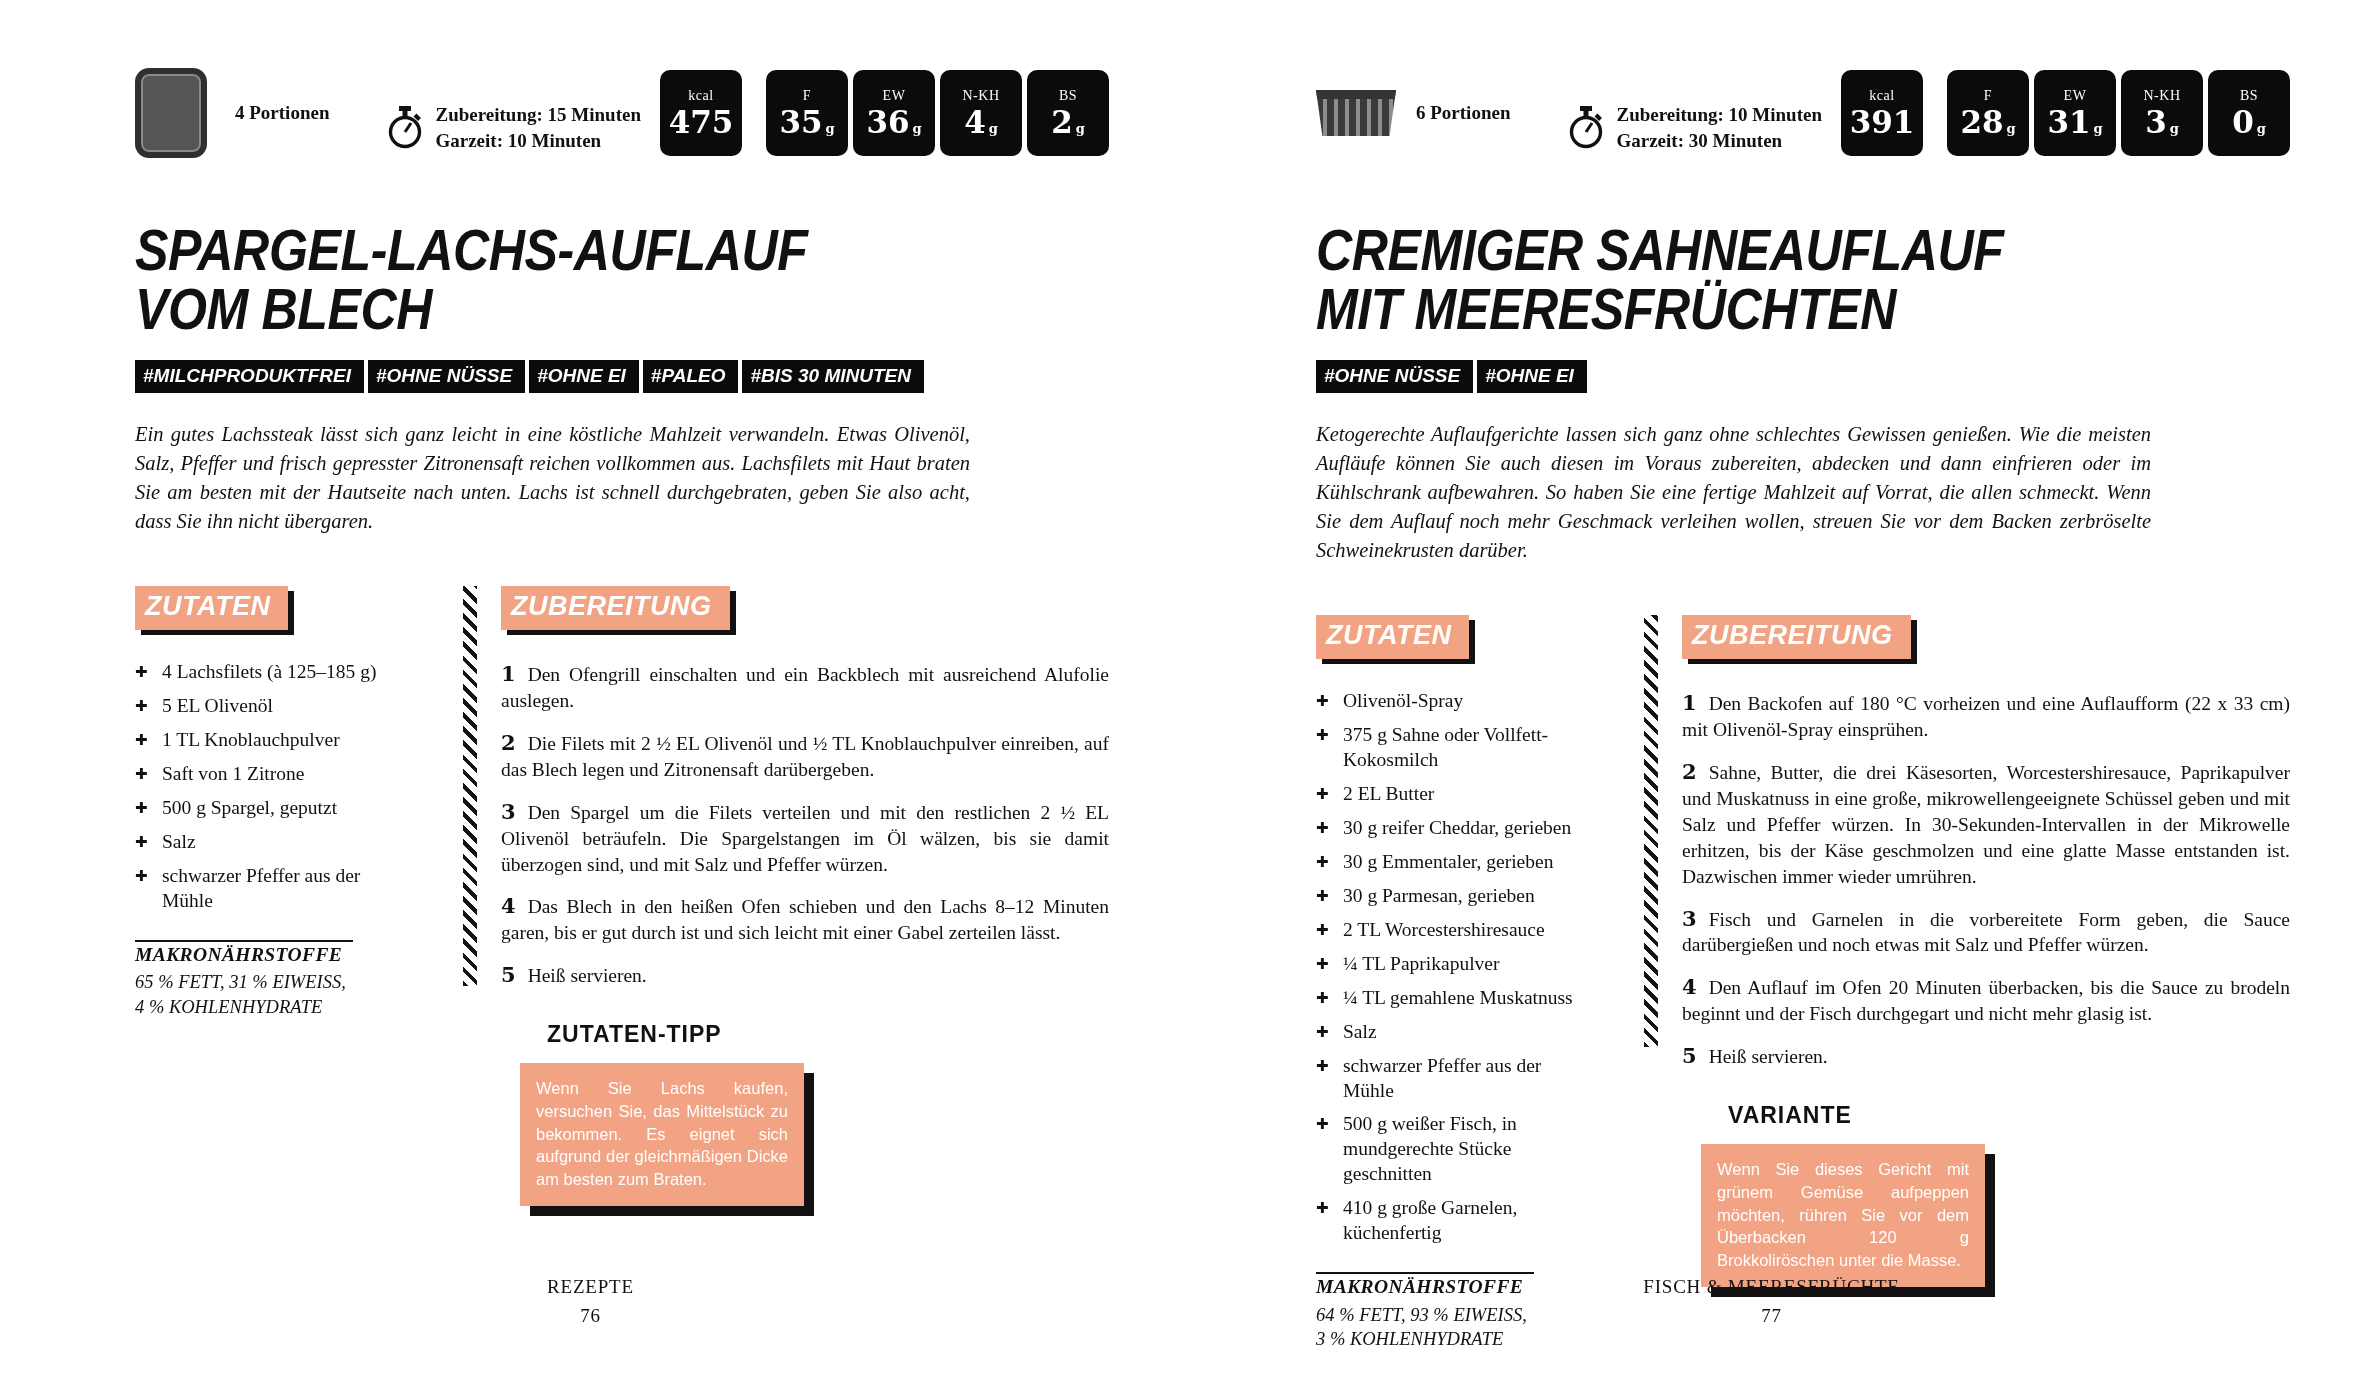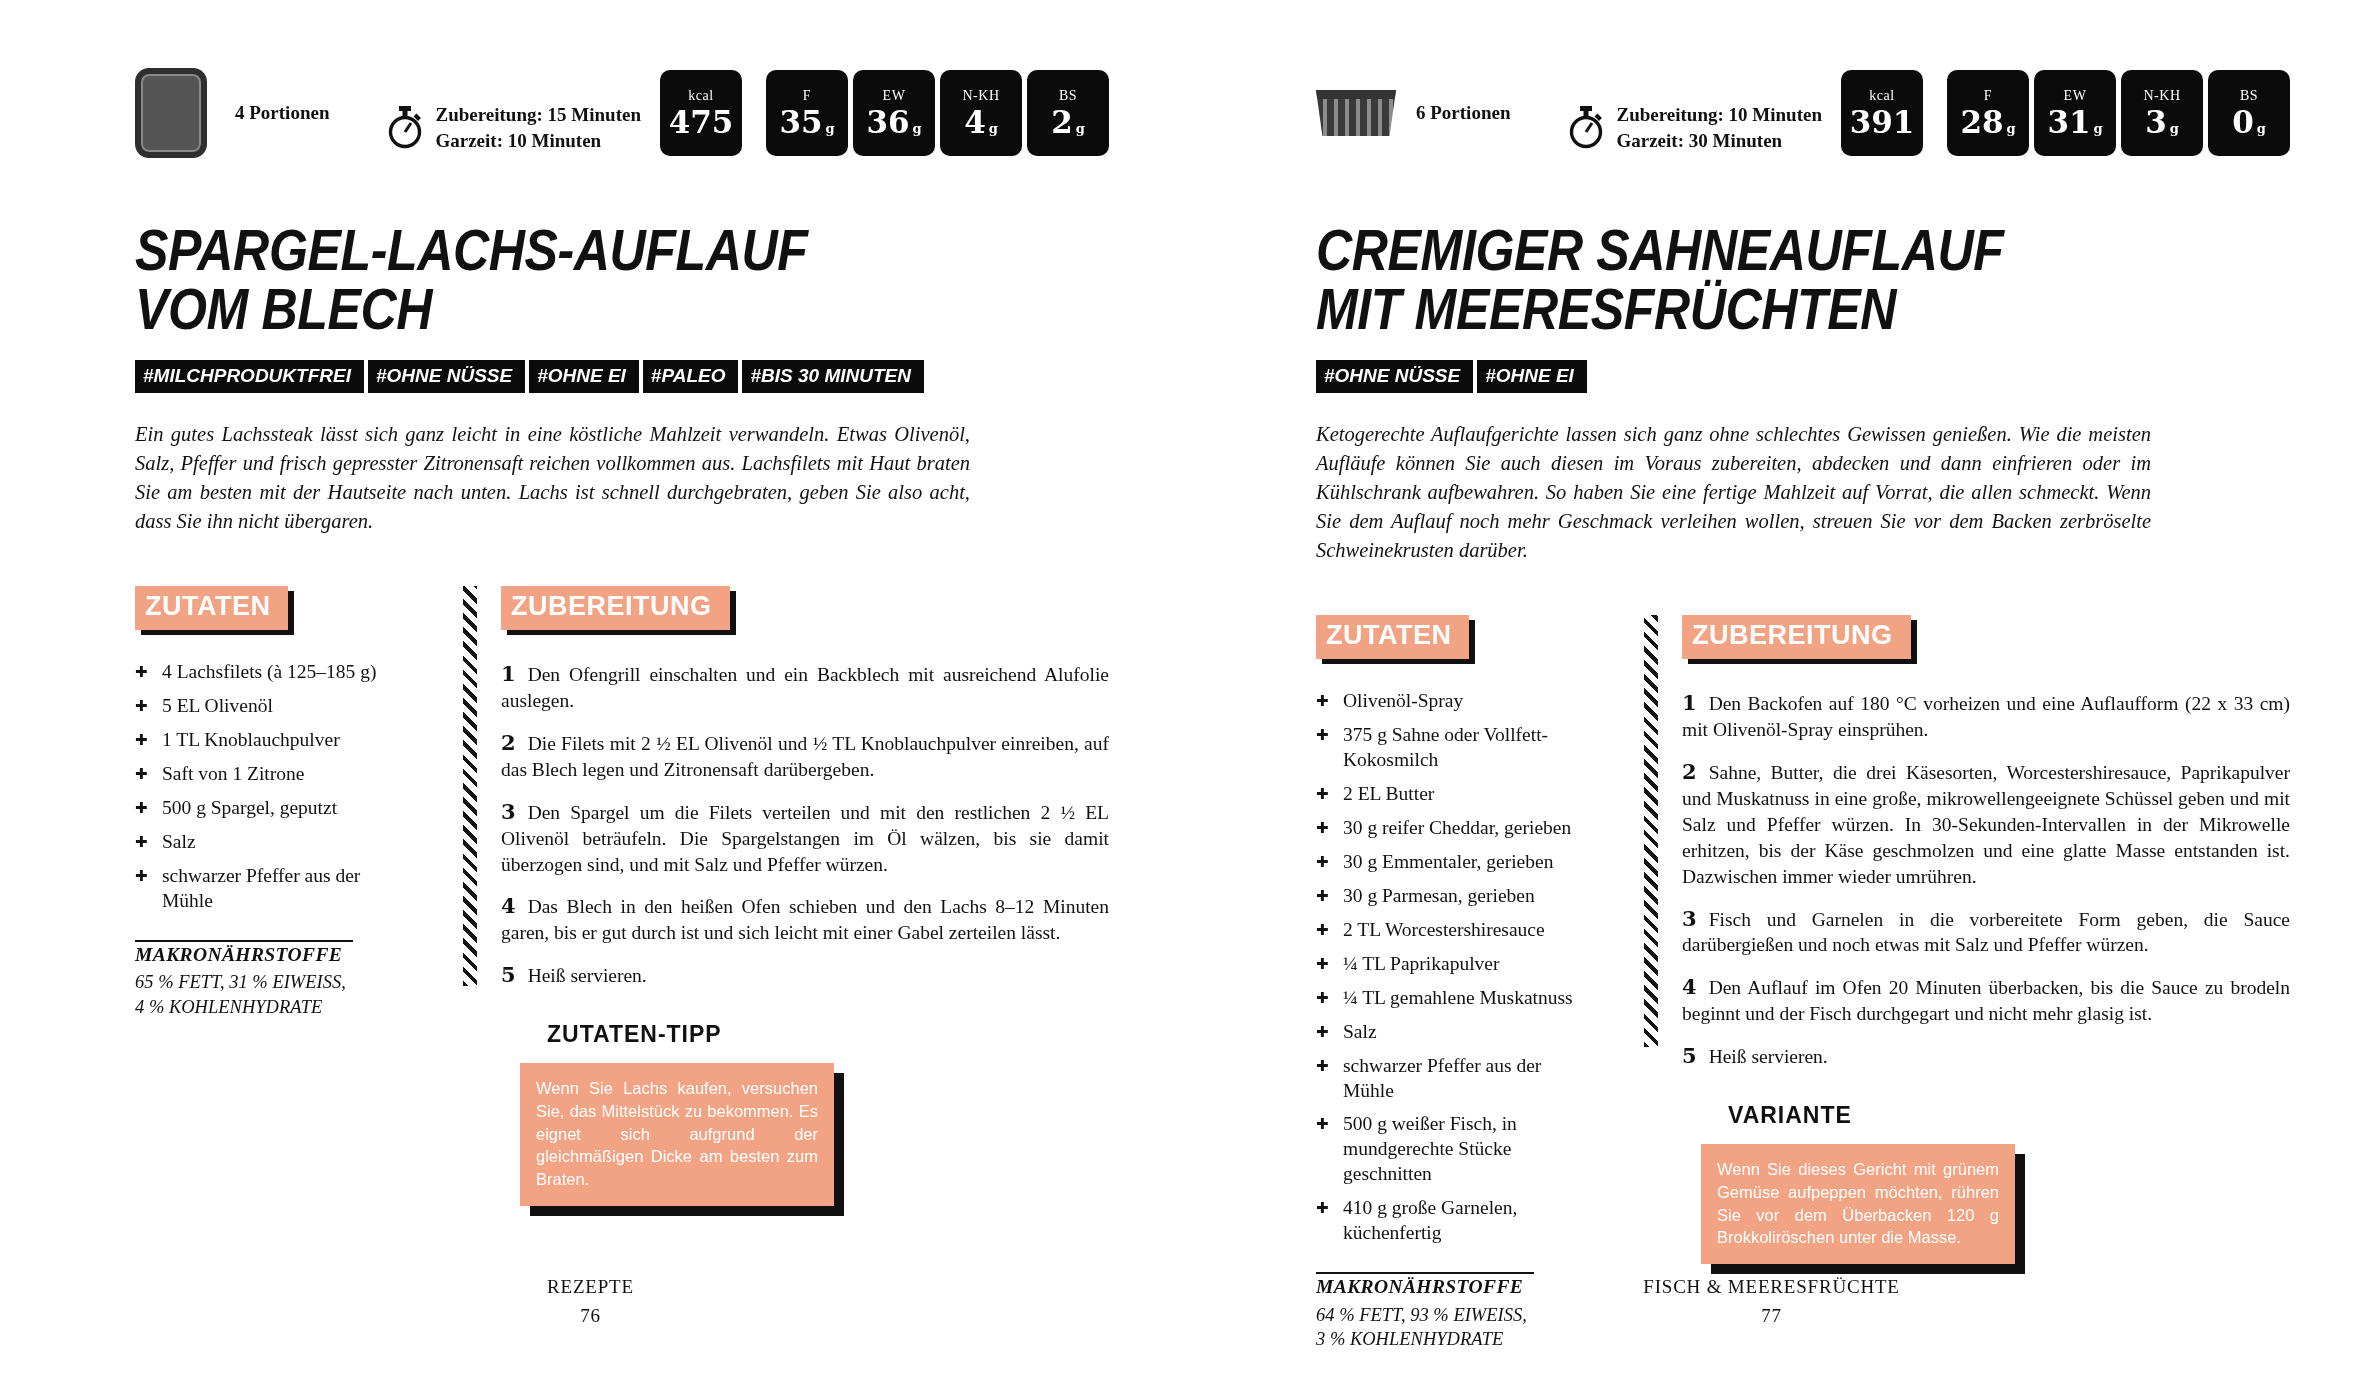--- a/index.html
+++ b/index.html
@@ -69,21 +69,21 @@
   .hatch {
     flex:0 0 14px; margin:0 24px 0 60px;
     background:repeating-linear-gradient(45deg, #141414 0 4px, rgba(0,0,0,0) 4px 10px);
   }
   .page-left .hatch { height:400px; }
   .page-right .hatch { height:432px; }
   .col-steps { flex:1; min-width:0; }
 
   .chip {
     display:inline-block; background:var(--accent); color:#fff;
-    font-family:"Liberation Sans", sans-serif; font-weight:bold; 
+    font-family:"Liberation Sans", sans-serif; font-weight:bold; font-style:italic;
     font-size:27px; letter-spacing:.5px;
     padding:5px 18px 8px 10px; box-shadow:6px 5px 0 #111;text-align:right;
   }
 
   .ingredients { margin-top:30px; list-style:none; }
   .ingredient { display:flex; font-size:19.5px; line-height:1.28; margin-bottom:9px; }
   .plus { font-family:"DejaVu Sans", sans-serif; font-weight:bold; font-size:15px; flex:0 0 17px; margin:3px 10px 0 0; }
 
   .macro { margin-top:26px; width:218px; border-top:2px solid #111; 
            font-style:italic; font-size:18.5px; line-height:1.32; }
@@ -92,21 +92,21 @@
   .steps { margin-top:30px; }
   .step { font-size:19.5px; line-height:1.33; text-align:justify; margin-bottom:15px; }
   .step-num { font-family:"DejaVu Serif", serif; font-weight:bold; font-size:21px; margin-right:12px; }
 
   .tip { margin-top:32px; }
   .tip-heading {
     font-family:"Liberation Sans", sans-serif; font-weight:bold;
     font-size:23px; letter-spacing:1px; margin-left:46px; margin-bottom:15px;
   }
   .tip-box {
-    margin-left:19px; width:314px;
+    margin-left:19px; width:284px;
     background:var(--accent); color:#fff;
     font-family:"Liberation Sans", sans-serif; font-size:16.5px; line-height:1.38;
     padding:14px 16px 15px; box-shadow:10px 10px 0 #111; text-align:justify;
   }
 
   .footer { position:absolute; left:0; right:0; bottom:58px; text-align:center;
             font-size:19px; letter-spacing:.8px; line-height:1.5; }
 </style>
 </head>
 <body>

